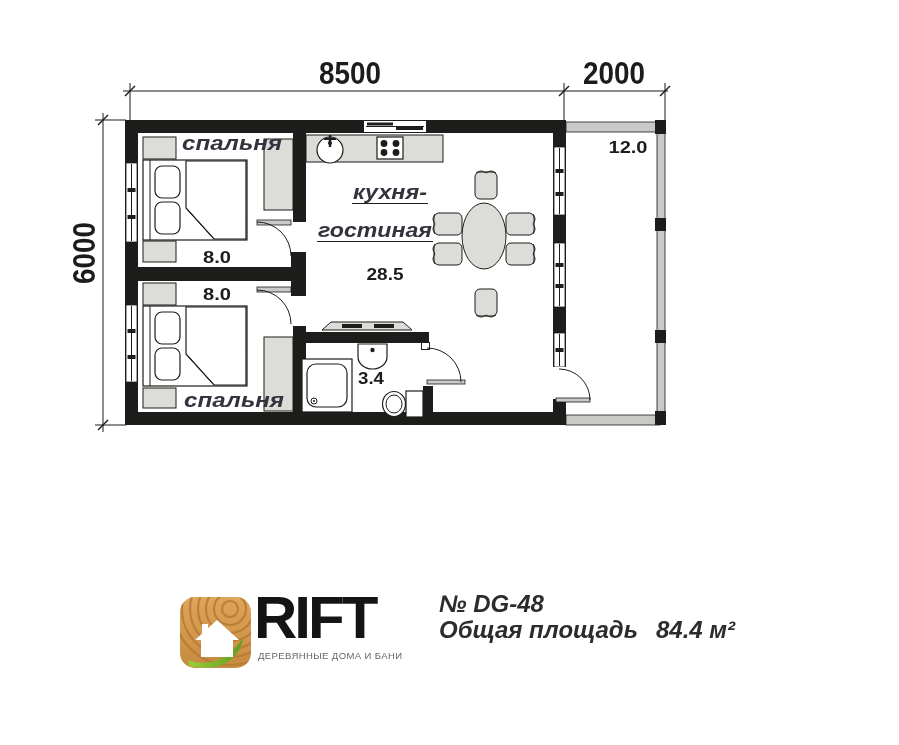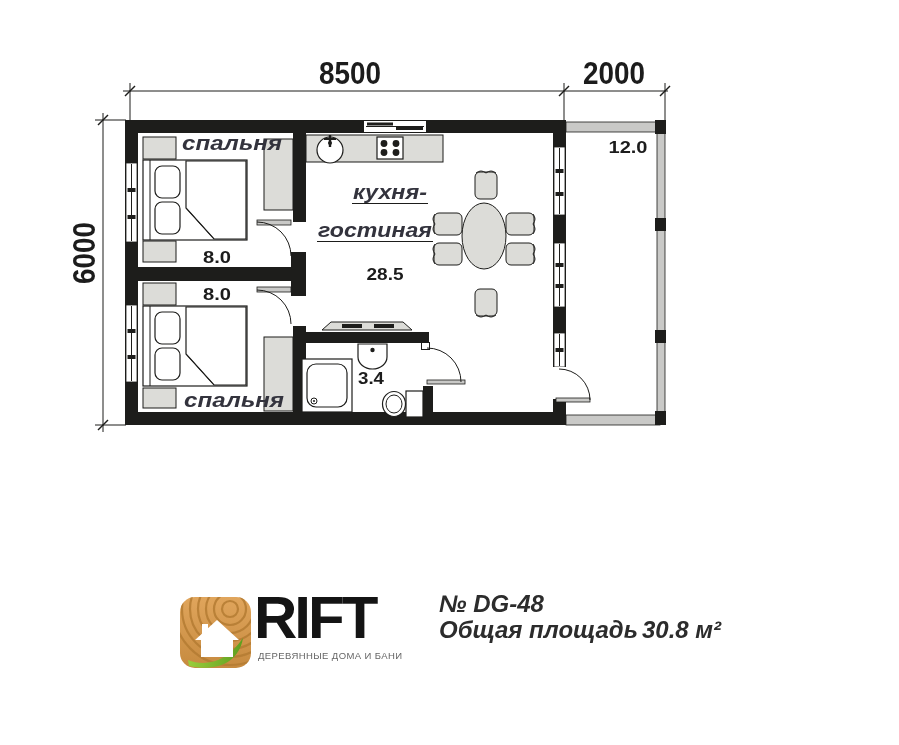--- a/index.html
+++ b/index.html
@@ -20,21 +20,21 @@
   .tick{stroke:#1d1d1b;stroke-width:1.4;}
   
   #footer{position:absolute;left:0;top:590px;width:899px;height:100px;}
   #logo-box{position:absolute;left:180px;top:7px;width:71px;height:71px;}
   #brand{position:absolute;left:254px;top:-2px;font-size:60px;font-weight:700;
          letter-spacing:-3px;color:#141414;line-height:60px;white-space:nowrap;}
   #tagline{position:absolute;left:258px;top:60px;font-size:9.5px;letter-spacing:0.4px;
            color:#666;white-space:nowrap;text-align:right;}
   #info{position:absolute;left:439px;top:1px;color:#2c2c2c;font-weight:700;
         font-style:italic;font-size:24px;line-height:26px;}
-  #info .row3{display:flex;gap:4px;}
+  #info .row3{display:flex;gap:18px;}
 </style>
 </head>
 <body>
 
 <div id="page">
 
 <svg id="plan-svg" width="899" height="540" viewBox="0 0 899 540">
 
   <g>
     <line class="dimln" x1="123" y1="91" x2="668" y2="91"></line>
@@ -291,17 +291,17 @@
           <path d="M15,43 L37,23 L59,43 L53,43 L53,60 L21,60 L21,43 Z"></path>
         </g>
       </g>
     </svg>
     <div id="brand">RIFT</div>
     <div id="tagline">ДЕРЕВЯННЫЕ ДОМА И БАНИ</div>
     <div id="info">
       <div>№ DG-48</div>
       <div class="row3">
         <span>Общая площадь</span>
-        <span>30.8 м²</span>
+        <span>84.4 м²</span>
       </div>
     </div>
   </div>
 </div>
 
 </body></html>

